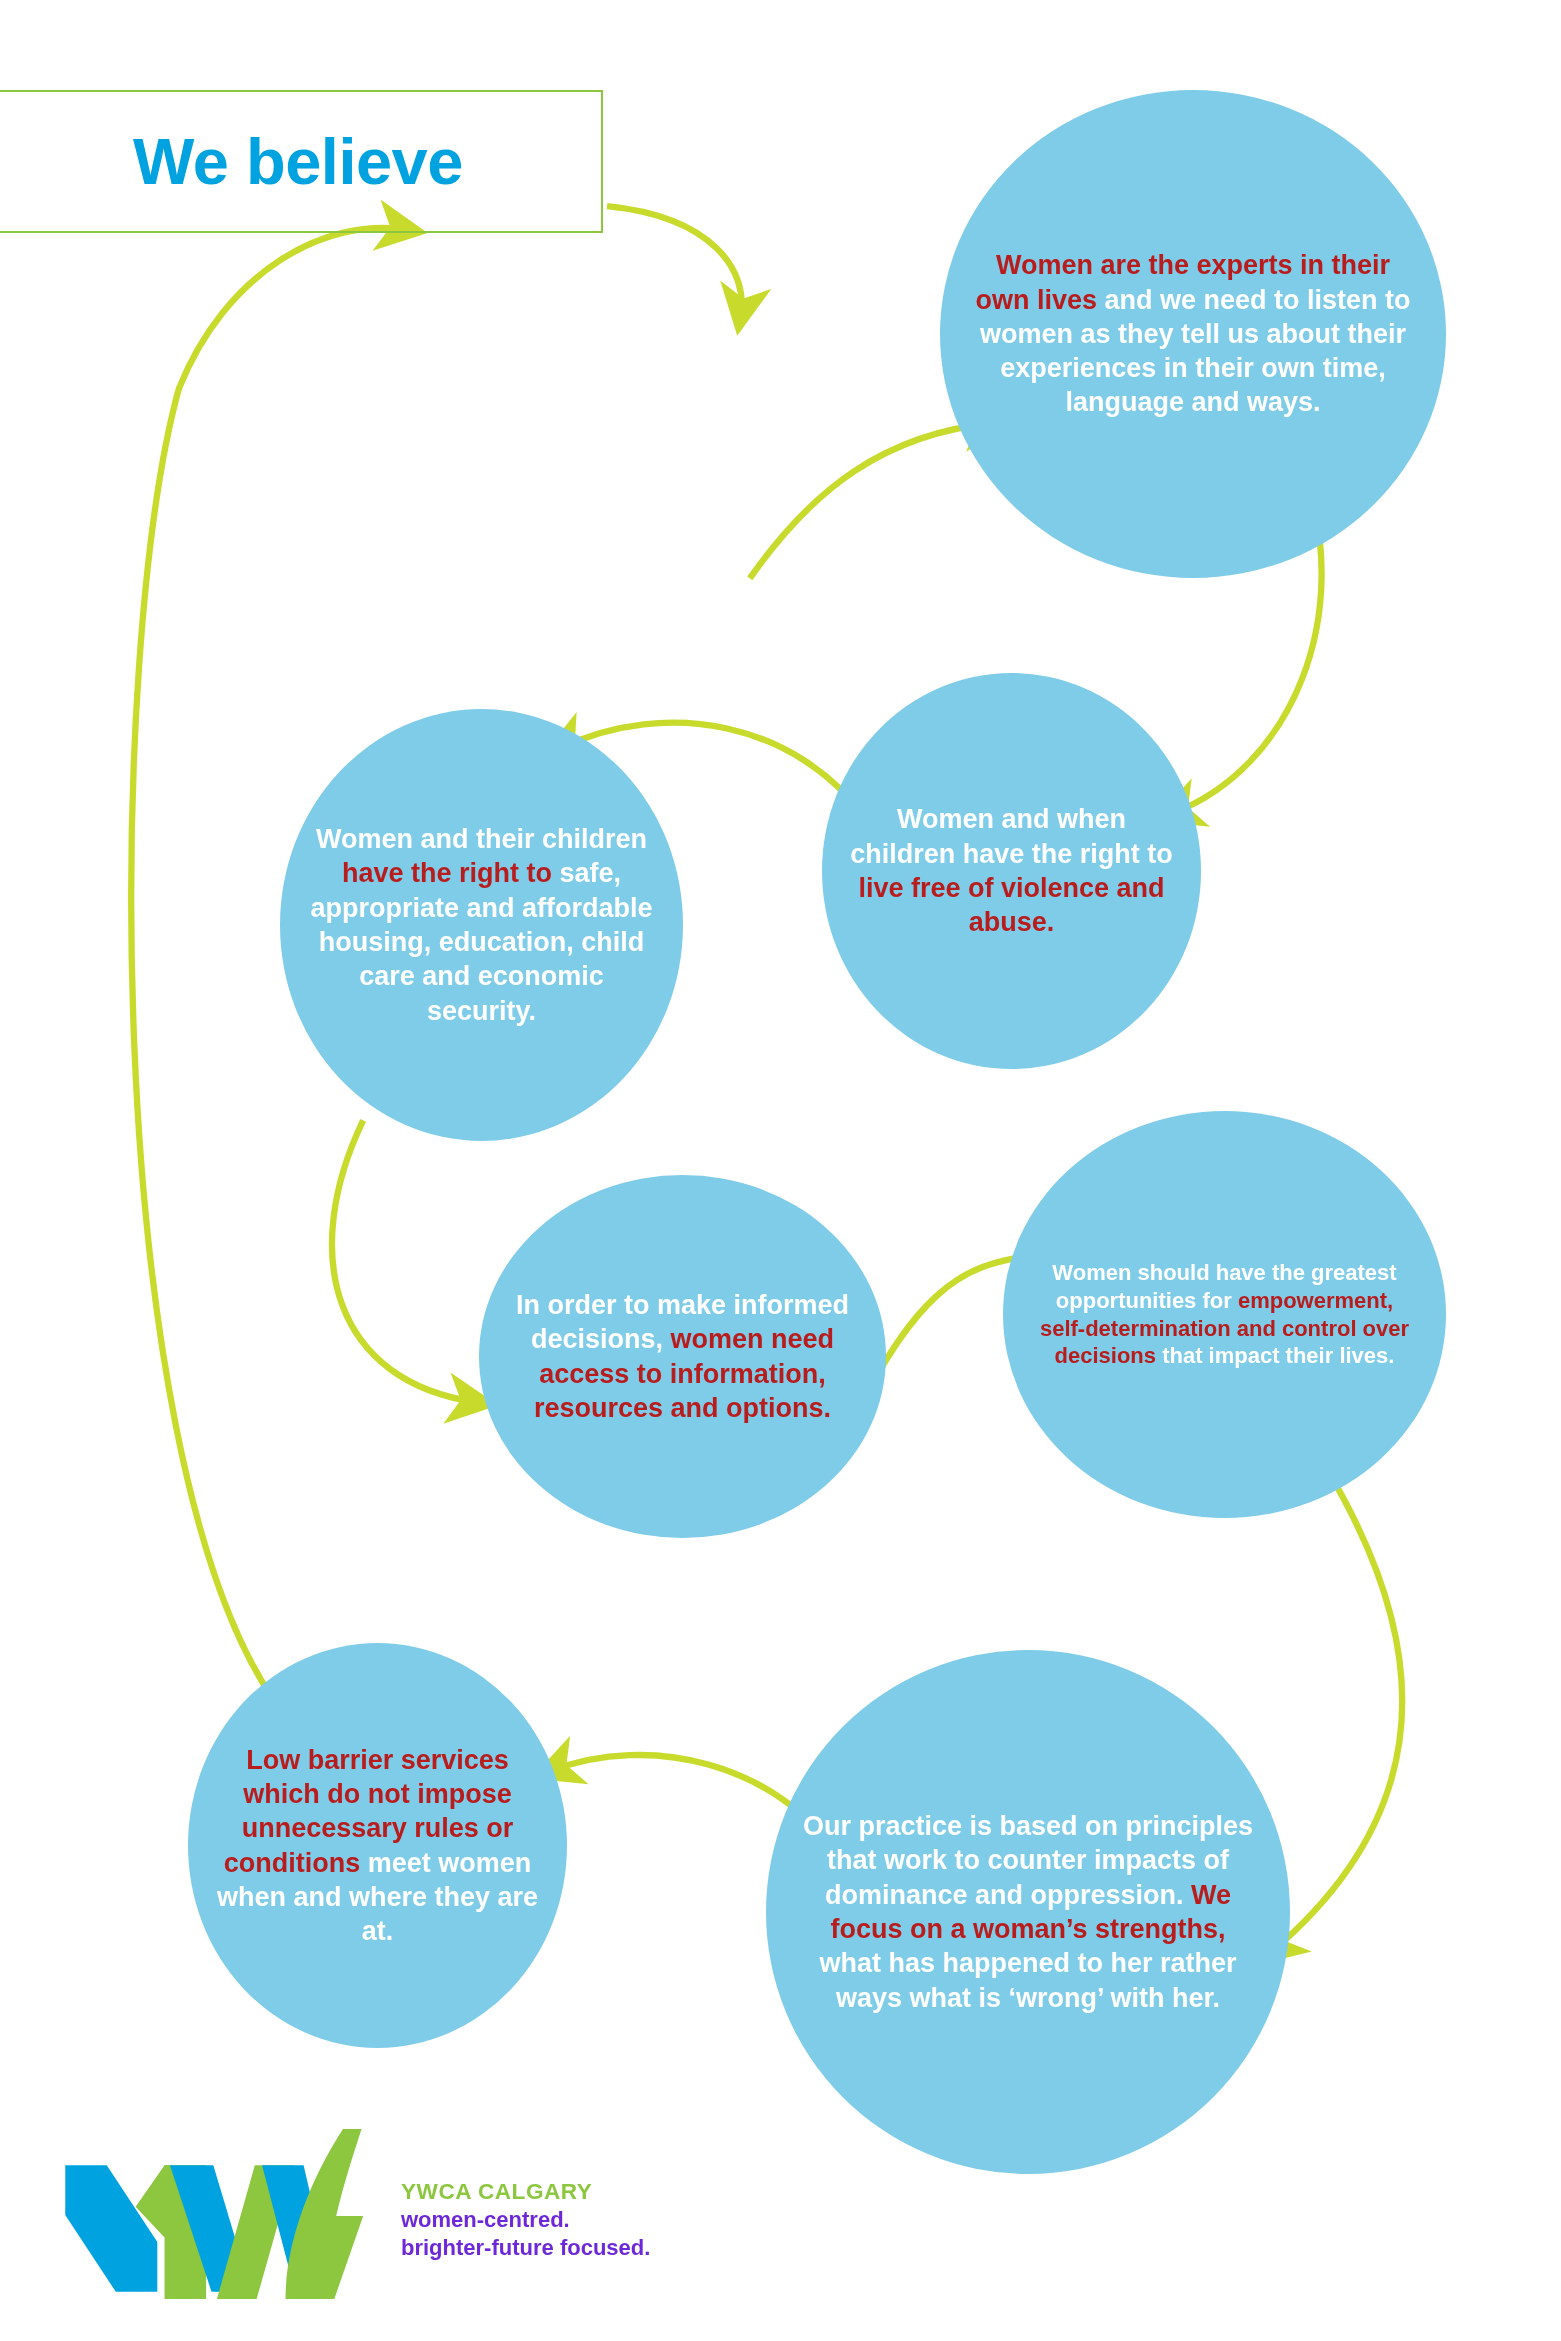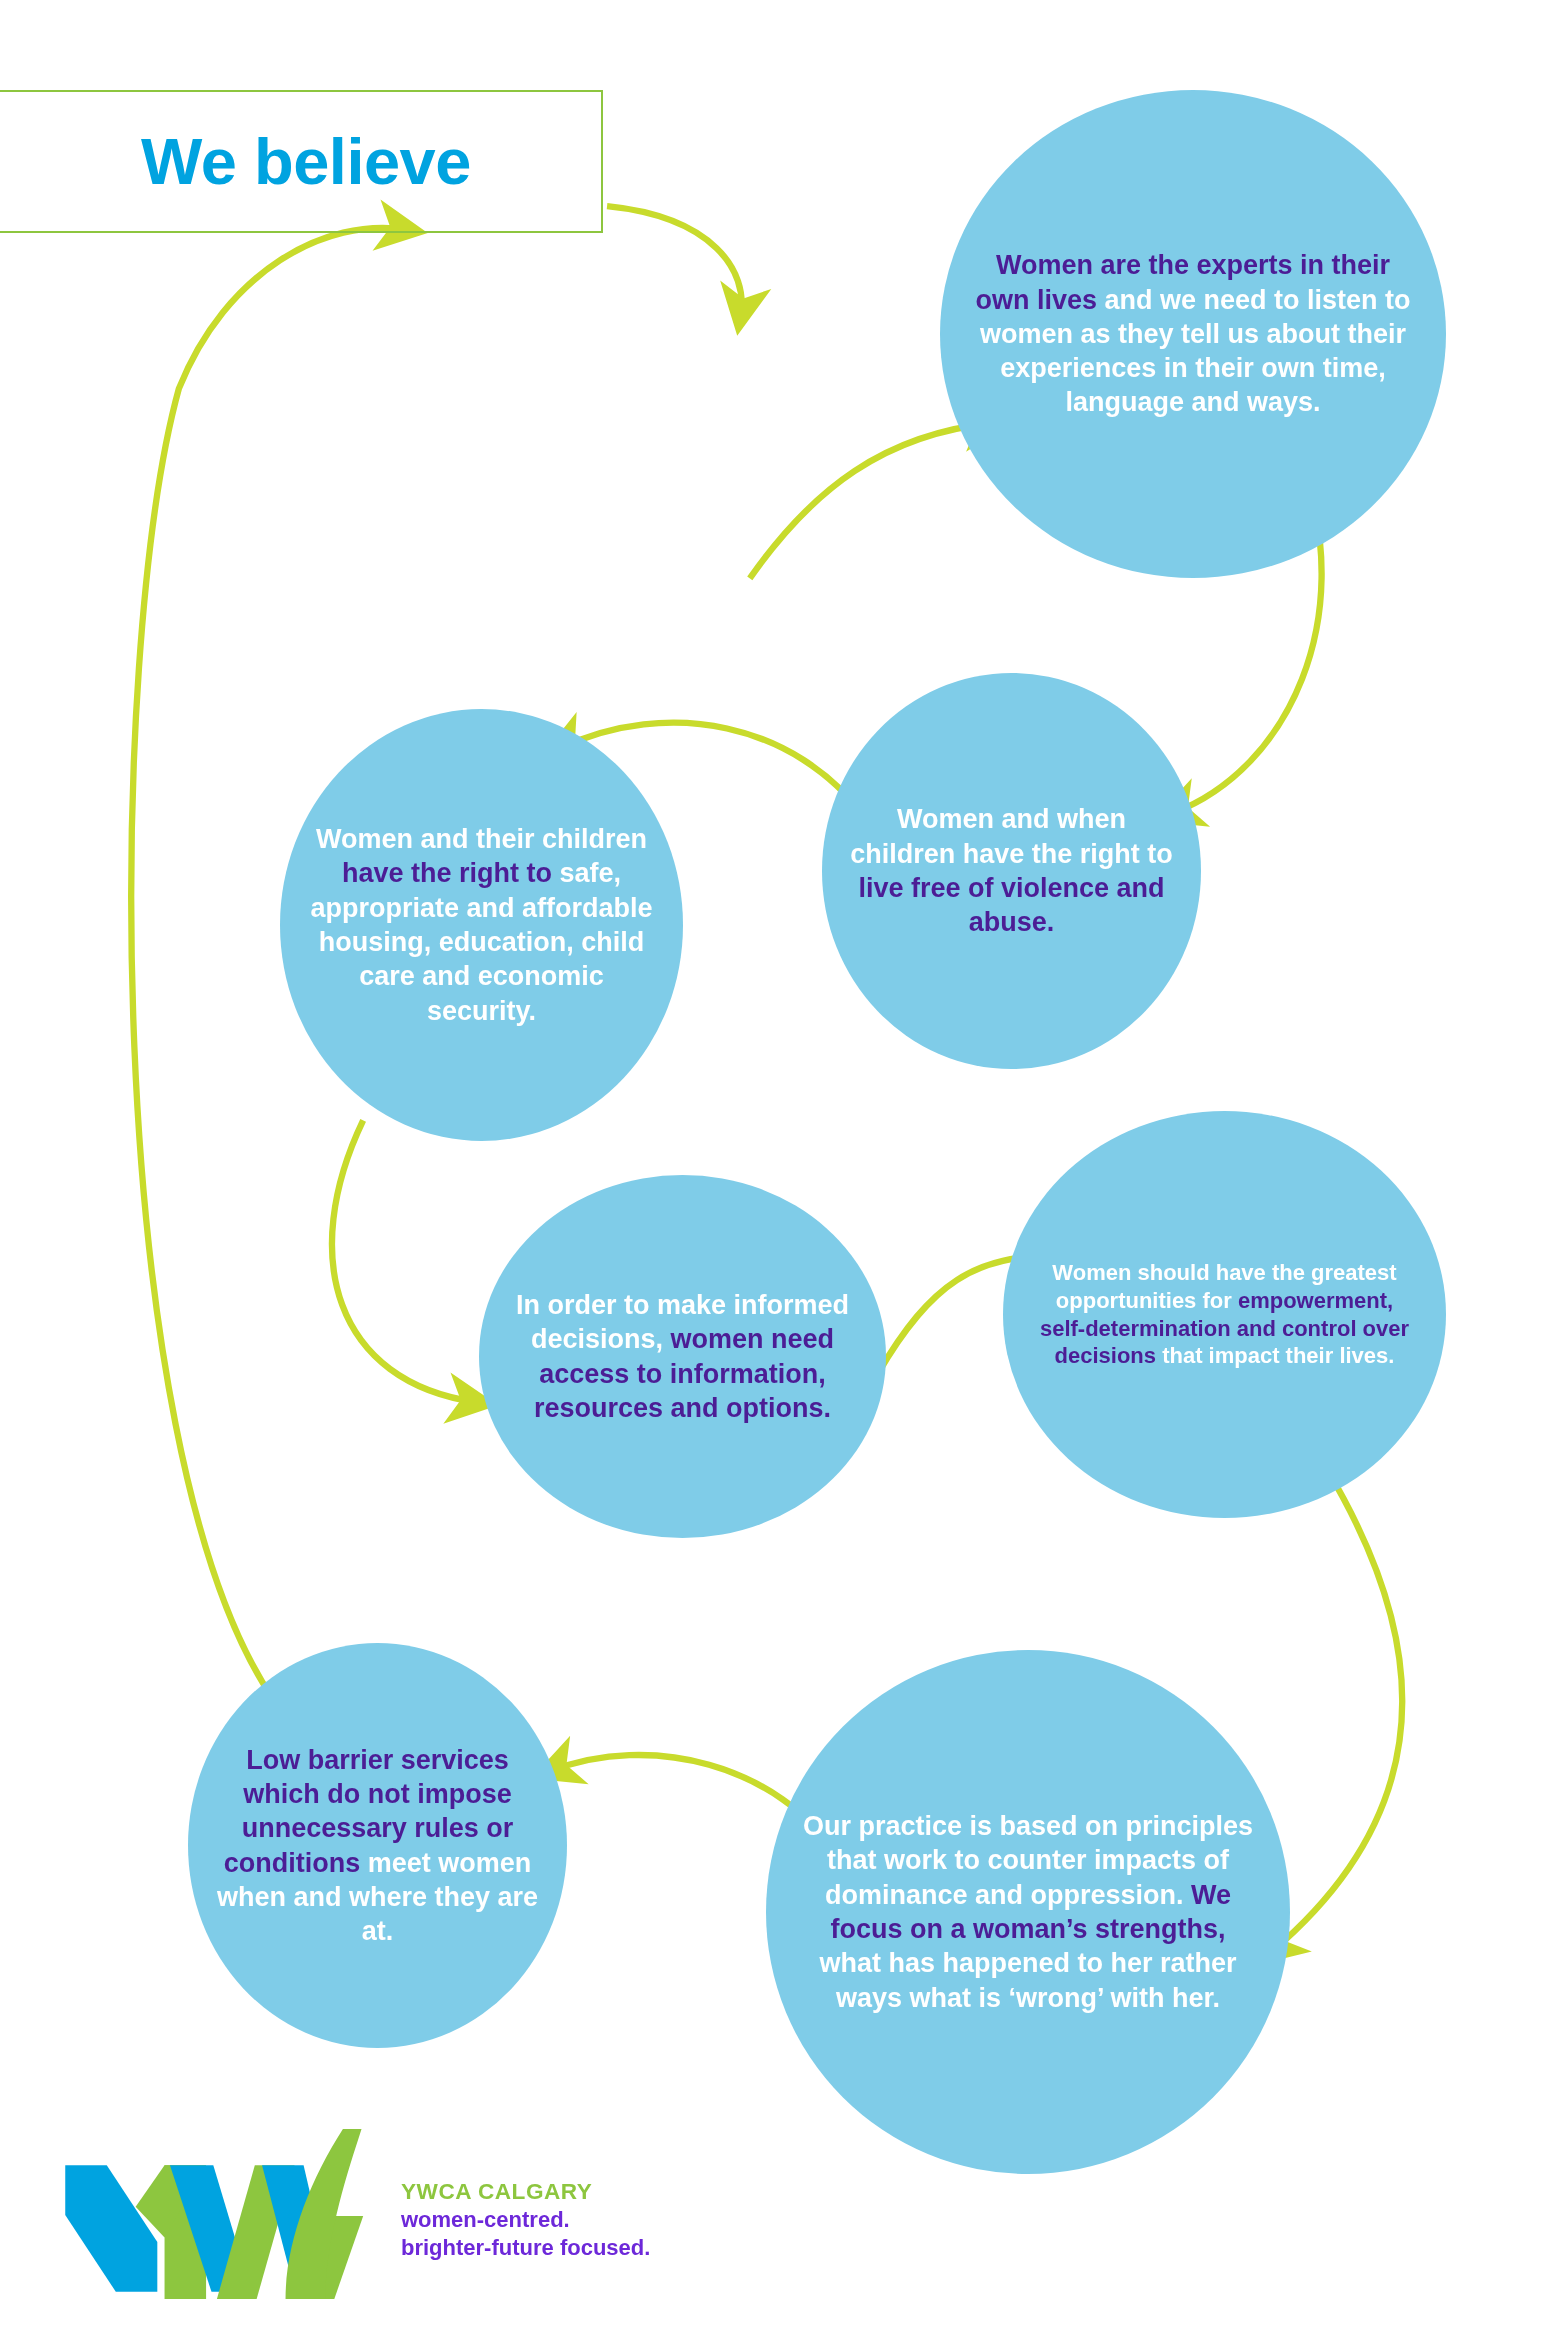--- a/index.html
+++ b/index.html
@@ -28,21 +28,21 @@
     left: -3.6px;
     top: 90px;
     width: 607px;
     height: 143px;
     border: 2.7px solid #8DC63F;
     box-sizing: border-box;
     z-index: 2;
   }
   .title-text {
     position: absolute;
-    left: 8px;
+    left: 0;
     top: 90px;
     width: 596px;
     height: 143px;
     display: flex;
     align-items: center;
     justify-content: center;
     font-size: 65px;
     font-weight: bold;
     color: #00A3E0;
     letter-spacing: -0.5px;
@@ -58,21 +58,21 @@
     text-align: center;
     color: #ffffff;
     font-weight: bold;
     line-height: 1.27;
     z-index: 2;
     box-sizing: border-box;
   }
   .bubble .inner {
     width: 86%;
   }
-  .hl { color: #4c1d95; }
+  .hl { color: #b91c1c; }
   .wt { color: #ffffff; }
 
   
   #b-equity   { left: 408px;  top: 298px;  width: 421px; height: 389px; font-size: 27px; }
   #b-experts  { left: 940px; top: 90px;  width: 506px; height: 488px; font-size: 27px; }
   #b-housing  { left: 280px;  top: 709px;  width: 403px; height: 432px; font-size: 27px; }
   #b-violence { left: 822px;  top: 673px;  width: 379px; height: 396px; font-size: 27px; }
   #b-informed { left: 479px;  top: 1175px; width: 407px; height: 363px; font-size: 27px; }
   #b-empower  { left: 1003px; top: 1111px; width: 443px; height: 407px; font-size: 22px; }
   #b-lowbar   { left: 188px;  top: 1643px; width: 379px; height: 405px; font-size: 27px; }

